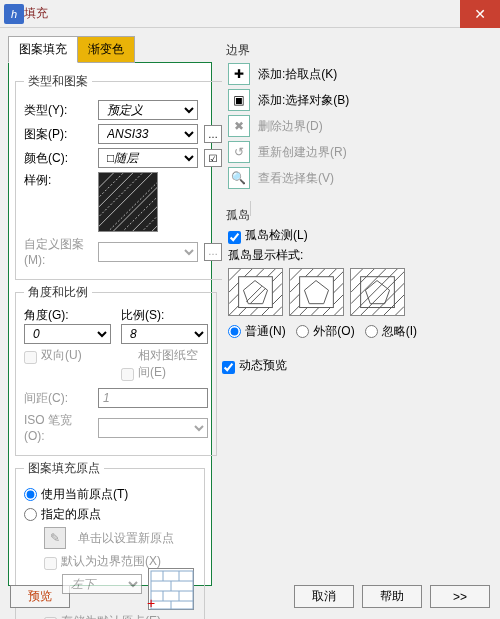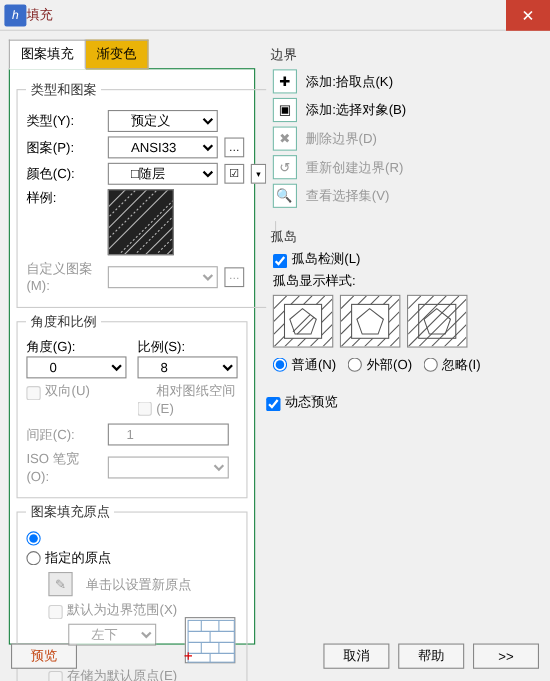--- a/index.html
+++ b/index.html
@@ -2,32 +2,32 @@
 <html><head>
 <meta charset="utf-8">
 <style>
 * { box-sizing: border-box; font-family: "Microsoft YaHei", "SimSun", sans-serif; font-size: 12px; }
 body { margin: 0; background: #f0f0f0; width: 500px; height: 619px; overflow: hidden; }
 .titlebar { background: #f0f0f0; height: 28px; display: flex; align-items: center; border-bottom: 1px solid #d0d0d0; }
 .titlebar .icon-app { width: 20px; height: 20px; margin-left: 4px; background: #3a6cc9; border-radius: 2px; display: flex; align-items: center; justify-content: center; color: #fff; font-style: italic; font-size: 11px; }
 .titlebar .title { flex: 1; color: #7f1d1d; }
 .titlebar .close { width: 40px; height: 28px; background: #c94030; color: #fff; display: flex; align-items: center; justify-content: center; font-size: 14px; }
 .content { display: flex; padding: 8px; gap: 10px; height: 554px; }
-.left { width: 224px; }
+.left { width: 204px; }
 .right { width: 205px; }
 .tabs { display: flex; }
 .tab { padding: 4px 10px; border: 1px solid #aaa; background: #eab308; cursor: pointer; }
 .tab.active { background: #fff; border-bottom: 1px solid #fff; position: relative; z-index: 2; }
 .tab + .tab { border-left: none; }
 .panel { border: 1px solid #15803d; margin-top: -1px; background: #fff; padding: 6px 6px 4px 6px; height: 524px; }
 fieldset { border: 1px solid #ccc; margin: 4px 0; padding: 6px 8px 8px 8px; }
 legend { padding: 0 4px; color: #333; }
 .row { display: flex; align-items: center; margin: 4px 0; gap: 6px; }
 .row label { width: 68px; }
-select, input[type=text] { border: 1px solid #888; background: #fff; padding: 1px 16px; height: 20px; }
+select, input[type=text] { border: 1px solid #888; background: #fff; padding: 1px 4px; height: 20px; font-style: italic; }
 .sel-w { width: 100px; }
 .sw-sq { width: 18px; height: 18px; border: 1px solid #888; background: #fff; display: flex; align-items: center; justify-content: center; cursor: pointer; font-size: 10px;}
 .sw-arrow { width: 14px; height: 18px; border: 1px solid #888; background: #fff; display: flex; align-items: center; justify-content: center; font-size: 8px; cursor: pointer;}
 .swatch { width: 60px; height: 60px; background: #222; border: 1px solid #888; position: relative; overflow: hidden; }
 .swatch svg { width: 100%; height: 100%; }
 .disabled { color: #999; }
 .col2 { display: flex; gap: 10px; }
 .col2 > div { flex: 1; }
 .chk { display: flex; align-items: flex-end; gap: 4px; margin: 3px 0; }
 .chk input { margin: 0; }
@@ -142,20 +142,21 @@
         <div class="row disabled">
           <label>ISO 笔宽(O):</label>
           <select disabled="" style="width:110px"></select>
         </div>
       </fieldset>
 
       <fieldset>
         <legend>图案填充原点</legend>
         <div class="radio">
             <input type="radio" name="og" checked="" style="">
+            <span>使用当前原点(T)</span>
           </div>
         <div class="radio">
             <input type="radio" name="og" style="">
             <span>指定的原点</span>
           </div>
         <div class="origin-sub disabled">
           <div class="row">
               <span class="origin-icon">✎</span>
               <span>单击以设置新原点</span>
             </div>

